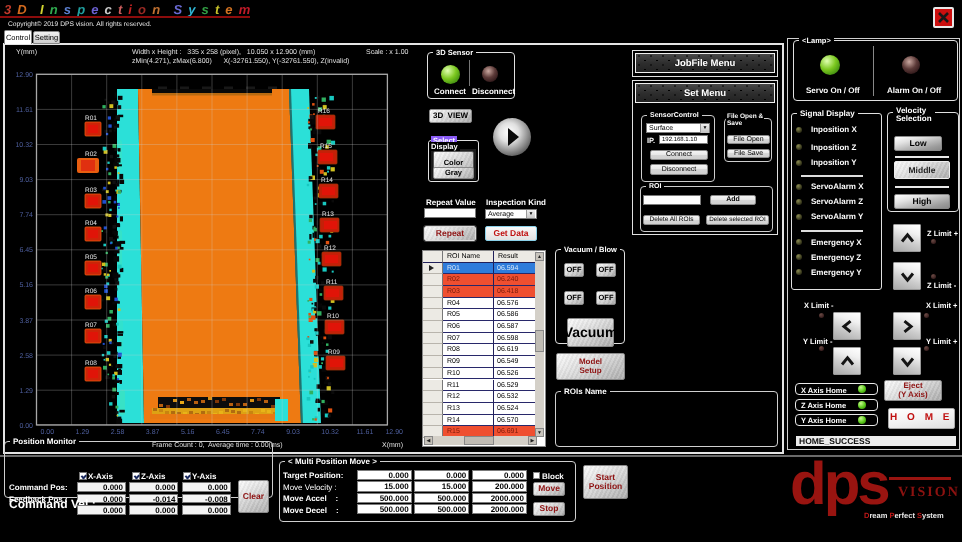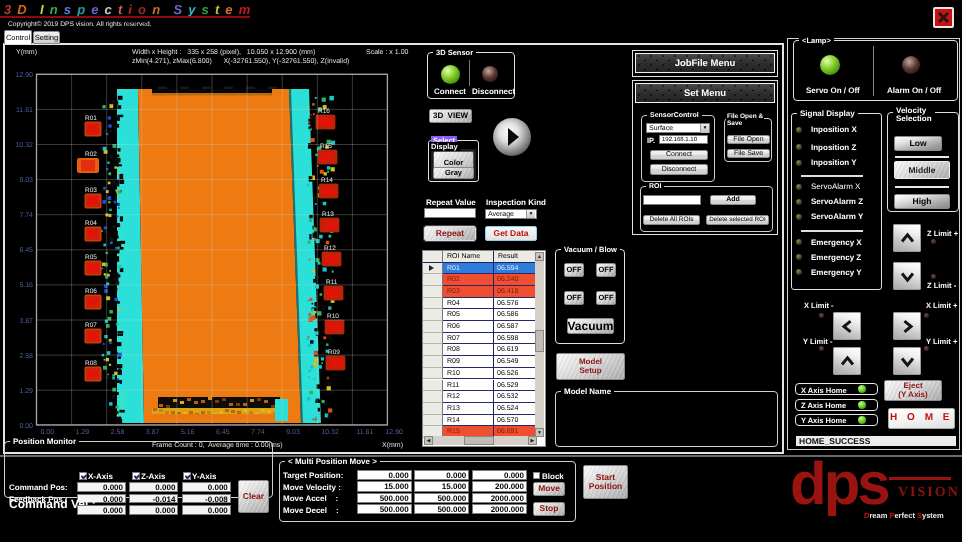--- a/index.html
+++ b/index.html
@@ -630,24 +630,24 @@
       <div style="position:absolute;right:0;width:9px;height:9px;background:#c8c4bc;border:1px solid #888;font-size:5px;text-align:center;line-height:8px;color:#222">▶</div>
     </div>
   </div>
 <div class="grp" style="left:555px;top:249px;width:70px;height:95px">
     <div class="lbl">Vacuum / Blow</div>
   </div>
 <div class="btn metal2" style="left:564px;top:263px;width:20px;height:14px;font-size:7.5px">OFF</div>
 <div class="btn metal2" style="left:596px;top:263px;width:20px;height:14px;font-size:7.5px">OFF</div>
 <div class="btn metal2" style="left:564px;top:291px;width:20px;height:14px;font-size:7.5px">OFF</div>
 <div class="btn metal2" style="left:596px;top:291px;width:20px;height:14px;font-size:7.5px">OFF</div>
-<div class="btn metal2" style="left:567px;top:318px;width:47px;height:16px;font-size:12px">Vacuum</div>
+<div class="btn metal2" style="left:567px;top:318px;width:47px;height:29px;font-size:14px">Vacuum</div>
 <div class="btn metal2 dred" style="left:556px;top:353px;width:69px;height:27px;font-size:8px">Model<br>Setup</div>
 <div class="grp" style="left:555px;top:391px;width:223px;height:56px;border-color:#d0d0d0">
-    <div class="lbl" style="font-size:8px">Model Name</div>
+    <div class="lbl" style="font-size:8px">ROIs Name</div>
   </div>
 <div class="ab" style="left:632px;top:50px;width:146px;height:27px;border:1px solid #e0e0e0"></div>
 <div class="ab" style="left:635px;top:53px;width:140px;height:20px;border:1px solid #f0f0f0;background-image:radial-gradient(circle,#000 1px,transparent 1.1px),radial-gradient(circle,#000 1px,transparent 1.1px),linear-gradient(180deg,#484848,#2e2e2e 50%,#222);background-size:12px 9px,12px 9px,100% 100%;background-position:3px 2px,9px 6.5px,0 0;color:#fff;font-size:9.5px;font-weight:bold;text-align:center;line-height:19px">JobFile Menu</div>
 <div class="ab" style="left:632px;top:80px;width:146px;height:155px;border:1px solid #e0e0e0"></div>
 <div class="ab" style="left:635px;top:83px;width:140px;height:20px;border:1px solid #f0f0f0;background-image:radial-gradient(circle,#000 1px,transparent 1.1px),radial-gradient(circle,#000 1px,transparent 1.1px),linear-gradient(180deg,#484848,#2e2e2e 50%,#222);background-size:12px 9px,12px 9px,100% 100%;background-position:3px 2px,9px 6.5px,0 0;color:#fff;font-size:9.5px;font-weight:bold;text-align:center;line-height:19px">Set Menu</div>
 <div class="grp" style="left:641px;top:115px;width:74px;height:67px;border-color:#cdcdcd">
     <div class="lbl" style="font-size:7px">SensorControl</div>
   </div>
 <div class="wbox" style="left:646px;top:123px;width:64px;height:10px;font-size:7px;line-height:9px;padding-left:2px">Surface<span style="position:absolute;right:0px;top:0px;width:9px;height:8.5px;background:linear-gradient(180deg,#f0f0f0,#c0c0c0);border-left:1px solid #999;font-size:5px;text-align:center;line-height:8px">▼</span></div>
 <div class="ab" style="left:647px;top:136px;font-size:7.5px;font-weight:bold;color:#fff">IP.</div>
@@ -677,21 +677,21 @@
 <div class="grp" style="left:791px;top:113px;width:91px;height:177px;border-radius:3px">
     <div class="lbl" style="font-size:8px">Signal Display</div>
   </div>
 <div class="ab" style="left:796px;top:126.5px;width:6px;height:6px;border-radius:50%;background:radial-gradient(circle at 35% 30%,#8a8a50,#3c3c1e 60%,#1c1c10)"></div>
 <div class="ab" style="left:811px;top:125.0px;font-size:8px;font-weight:bold;color:#fff">Inposition X</div>
 <div class="ab" style="left:796px;top:144.0px;width:6px;height:6px;border-radius:50%;background:radial-gradient(circle at 35% 30%,#8a8a50,#3c3c1e 60%,#1c1c10)"></div>
 <div class="ab" style="left:811px;top:142.5px;font-size:8px;font-weight:bold;color:#fff">Inposition Z</div>
 <div class="ab" style="left:796px;top:159.5px;width:6px;height:6px;border-radius:50%;background:radial-gradient(circle at 35% 30%,#8a8a50,#3c3c1e 60%,#1c1c10)"></div>
 <div class="ab" style="left:811px;top:158.0px;font-size:8px;font-weight:bold;color:#fff">Inposition Y</div>
 <div class="ab" style="left:796px;top:183.8px;width:6px;height:6px;border-radius:50%;background:radial-gradient(circle at 35% 30%,#8a8a50,#3c3c1e 60%,#1c1c10)"></div>
-<div class="ab" style="left:811px;top:182.3px;font-size:8px;font-weight:normal;color:#fff">ServoAlarm X</div>
+<div class="ab" style="left:811px;top:182.3px;font-size:8px;font-weight:bold;color:#fff">ServoAlarm X</div>
 <div class="ab" style="left:796px;top:198.5px;width:6px;height:6px;border-radius:50%;background:radial-gradient(circle at 35% 30%,#8a8a50,#3c3c1e 60%,#1c1c10)"></div>
 <div class="ab" style="left:811px;top:197.0px;font-size:8px;font-weight:bold;color:#fff">ServoAlarm Z</div>
 <div class="ab" style="left:796px;top:213.5px;width:6px;height:6px;border-radius:50%;background:radial-gradient(circle at 35% 30%,#8a8a50,#3c3c1e 60%,#1c1c10)"></div>
 <div class="ab" style="left:811px;top:212.0px;font-size:8px;font-weight:bold;color:#fff">ServoAlarm Y</div>
 <div class="ab" style="left:796px;top:239.4px;width:6px;height:6px;border-radius:50%;background:radial-gradient(circle at 35% 30%,#8a8a50,#3c3c1e 60%,#1c1c10)"></div>
 <div class="ab" style="left:811px;top:237.9px;font-size:8px;font-weight:bold;color:#fff">Emergency X</div>
 <div class="ab" style="left:796px;top:254.4px;width:6px;height:6px;border-radius:50%;background:radial-gradient(circle at 35% 30%,#8a8a50,#3c3c1e 60%,#1c1c10)"></div>
 <div class="ab" style="left:811px;top:252.9px;font-size:8px;font-weight:bold;color:#fff">Emergency Z</div>
 <div class="ab" style="left:796px;top:269.0px;width:6px;height:6px;border-radius:50%;background:radial-gradient(circle at 35% 30%,#8a8a50,#3c3c1e 60%,#1c1c10)"></div>
 <div class="ab" style="left:811px;top:267.5px;font-size:8px;font-weight:bold;color:#fff">Emergency Y</div>
@@ -791,21 +791,21 @@
 <div class="wbox" style="left:129.4px;top:505.4px;width:49px;height:9.8px;font-size:8px;font-weight:bold;line-height:9.5px;text-align:right;padding-right:2px;background:#f4f4f4">0.000</div>
 <div class="wbox" style="left:181.8px;top:505.4px;width:49px;height:9.8px;font-size:8px;font-weight:bold;line-height:9.5px;text-align:right;padding-right:2px;background:#f4f4f4">0.000</div>
 <div class="btn metal2 dred" style="left:238px;top:480px;width:31px;height:33px;font-size:8.5px">Clear</div>
 <div class="grp" style="left:279px;top:461px;width:297px;height:61px;border-color:#cfcfcf">
     <div class="lbl" style="font-size:8px">&lt; Multi Position Move &gt;</div>
   </div>
 <div class="ab" style="left:283px;top:471.3px;font-size:8px;font-weight:bold;color:#fff">Target Position:</div>
 <div class="wbox" style="left:356.6px;top:469.8px;width:55px;height:10.4px;font-size:8px;font-weight:bold;line-height:10px;text-align:right;padding-right:2px">0.000</div>
 <div class="wbox" style="left:414.3px;top:469.8px;width:55px;height:10.4px;font-size:8px;font-weight:bold;line-height:10px;text-align:right;padding-right:2px">0.000</div>
 <div class="wbox" style="left:472.0px;top:469.8px;width:55px;height:10.4px;font-size:8px;font-weight:bold;line-height:10px;text-align:right;padding-right:2px">0.000</div>
-<div class="ab" style="left:283px;top:482.7px;font-size:8px;font-weight:bold;color:#fff">Move Velocity :</div>
+<div class="ab" style="left:283px;top:482.7px;font-size:8px;font-weight:normal;color:#fff">Move Velocity :</div>
 <div class="wbox" style="left:356.6px;top:481.2px;width:55px;height:10.4px;font-size:8px;font-weight:bold;line-height:10px;text-align:right;padding-right:2px">15.000</div>
 <div class="wbox" style="left:414.3px;top:481.2px;width:55px;height:10.4px;font-size:8px;font-weight:bold;line-height:10px;text-align:right;padding-right:2px">15.000</div>
 <div class="wbox" style="left:472.0px;top:481.2px;width:55px;height:10.4px;font-size:8px;font-weight:bold;line-height:10px;text-align:right;padding-right:2px">200.000</div>
 <div class="ab" style="left:283px;top:494.1px;font-size:8px;font-weight:bold;color:#fff">Move Accel&nbsp;&nbsp;&nbsp; :</div>
 <div class="wbox" style="left:356.6px;top:492.6px;width:55px;height:10.4px;font-size:8px;font-weight:bold;line-height:10px;text-align:right;padding-right:2px">500.000</div>
 <div class="wbox" style="left:414.3px;top:492.6px;width:55px;height:10.4px;font-size:8px;font-weight:bold;line-height:10px;text-align:right;padding-right:2px">500.000</div>
 <div class="wbox" style="left:472.0px;top:492.6px;width:55px;height:10.4px;font-size:8px;font-weight:bold;line-height:10px;text-align:right;padding-right:2px">2000.000</div>
 <div class="ab" style="left:283px;top:505.5px;font-size:8px;font-weight:bold;color:#fff">Move Decel&nbsp;&nbsp;&nbsp; :</div>
 <div class="wbox" style="left:356.6px;top:504.0px;width:55px;height:10.4px;font-size:8px;font-weight:bold;line-height:10px;text-align:right;padding-right:2px">500.000</div>
 <div class="wbox" style="left:414.3px;top:504.0px;width:55px;height:10.4px;font-size:8px;font-weight:bold;line-height:10px;text-align:right;padding-right:2px">500.000</div>

